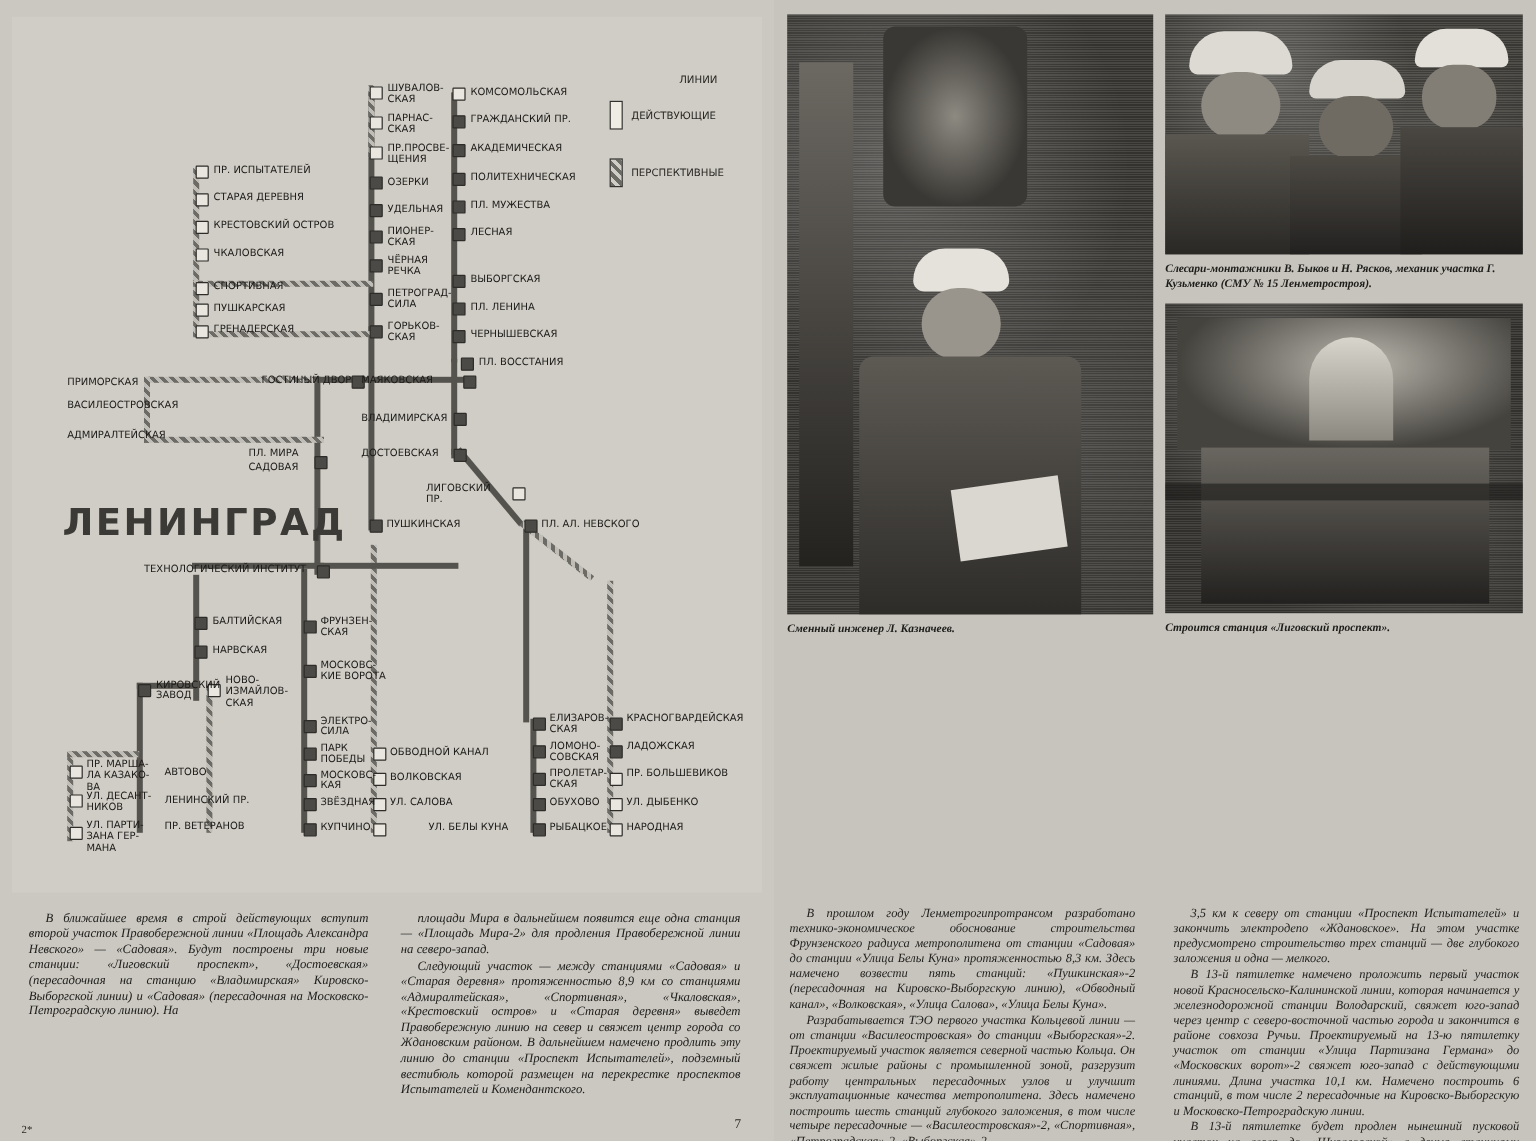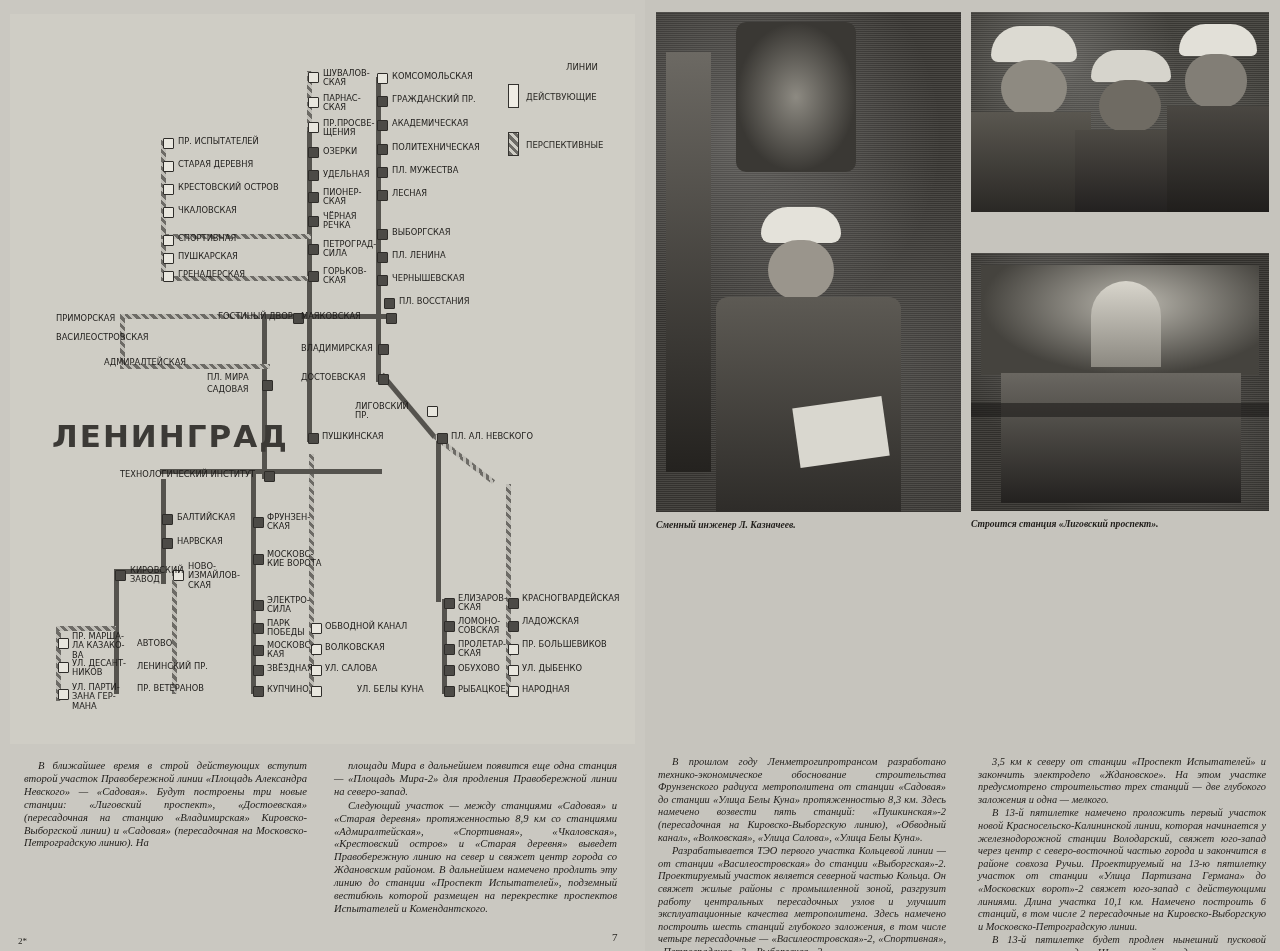--- a/index.html
+++ b/index.html
@@ -194,21 +194,21 @@
       <div class="lbl" style="left:389px;top:283px;">ПЛ. ВОССТАНИЯ</div>
       <div class="lbl" style="left:168px;top:123px;">ПР. ИСПЫТАТЕЛЕЙ</div>
       <div class="lbl" style="left:168px;top:146px;">СТАРАЯ ДЕРЕВНЯ</div>
       <div class="lbl" style="left:168px;top:169px;">КРЕСТОВСКИЙ ОСТРОВ</div>
       <div class="lbl" style="left:168px;top:192px;">ЧКАЛОВСКАЯ</div>
       <div class="lbl" style="left:168px;top:220px;">СПОРТИВНАЯ</div>
       <div class="lbl" style="left:168px;top:238px;">ПУШКАРСКАЯ</div>
       <div class="lbl" style="left:168px;top:256px;">ГРЕНАДЕРСКАЯ</div>
       <div class="lbl" style="left:46px;top:300px;">ПРИМОРСКАЯ</div>
       <div class="lbl" style="left:46px;top:319px;">ВАСИЛЕОСТРОВСКАЯ</div>
-      <div class="lbl" style="left:46px;top:344px;margin-left:48px;">АДМИРАЛТЕЙСКАЯ</div>
+      <div class="lbl" style="left:46px;top:344px;">АДМИРАЛТЕЙСКАЯ</div>
       <div class="lbl" style="left:208px;top:298px;">ГОСТИНЫЙ ДВОР</div>
       <div class="lbl" style="left:291px;top:298px;">МАЯКОВСКАЯ</div>
       <div class="lbl" style="left:291px;top:330px;">ВЛАДИМИРСКАЯ</div>
       <div class="lbl" style="left:197px;top:359px;">ПЛ. МИРА</div>
       <div class="lbl" style="left:197px;top:371px;">САДОВАЯ</div>
       <div class="lbl" style="left:291px;top:359px;">ДОСТОЕВСКАЯ</div>
       <div class="lbl" style="left:345px;top:388px;">ЛИГОВСКИЙ
 ПР.</div>
       <div class="lbl" style="left:312px;top:418px;">ПУШКИНСКАЯ</div>
       <div class="lbl" style="left:441px;top:418px;">ПЛ. АЛ. НЕВСКОГО</div>
@@ -295,20 +295,21 @@
       <div style="position:absolute;left:20px;top:14px;width:86px;height:36px;background:#dcdad2;border-radius:42px 42px 10px 10px;"></div>
       <div style="position:absolute;left:30px;top:48px;width:66px;height:56px;background:#8e8a81;border-radius:28px;"></div>
       <div style="position:absolute;left:0px;top:100px;width:120px;height:100px;background:linear-gradient(180deg,#5a5750,#2a2825);"></div>
       <div style="position:absolute;left:120px;top:38px;width:80px;height:32px;background:#d6d4cc;border-radius:38px 38px 8px 8px;"></div>
       <div style="position:absolute;left:128px;top:68px;width:62px;height:52px;background:#6f6b63;border-radius:26px;"></div>
       <div style="position:absolute;left:104px;top:118px;width:110px;height:82px;background:linear-gradient(180deg,#4d4a44,#232120);"></div>
       <div style="position:absolute;left:208px;top:12px;width:78px;height:32px;background:#e2e0d8;border-radius:38px 38px 8px 8px;"></div>
       <div style="position:absolute;left:214px;top:42px;width:62px;height:54px;background:#827e76;border-radius:26px;"></div>
       <div style="position:absolute;left:196px;top:94px;width:102px;height:106px;background:linear-gradient(180deg,#4a4742,#201e1c);"></div>
     </div>
+    <div class="cap" style="left:326px;top:219px;width:298px;">Слесари-монтажники В. Быков и Н. Рясков, механик участка Г. Кузьменко (СМУ № 15 Ленметростроя).</div>
 
     <div class="photo" style="left:326px;top:253px;width:298px;height:258px;background:#3b3935;">
       <div class="ph-grain"></div>
       <div style="position:absolute;left:10px;top:12px;width:278px;height:110px;background:radial-gradient(ellipse at 55% 35%,#b9b6ad,#45433e 70%);"></div>
       <div style="position:absolute;left:30px;top:120px;width:240px;height:130px;background:linear-gradient(180deg,#6a6761,#23211f);"></div>
       <div style="position:absolute;left:120px;top:28px;width:70px;height:86px;background:linear-gradient(180deg,#d8d5cc,#8b8880);border-radius:35px 35px 0 0;"></div>
       <div style="position:absolute;left:0;top:150px;width:298px;height:14px;background:#1d1b19;opacity:.6;"></div>
     </div>
     <div class="cap" style="left:326px;top:518px;width:298px;">Строится станция «Лиговский проспект».</div>
 

